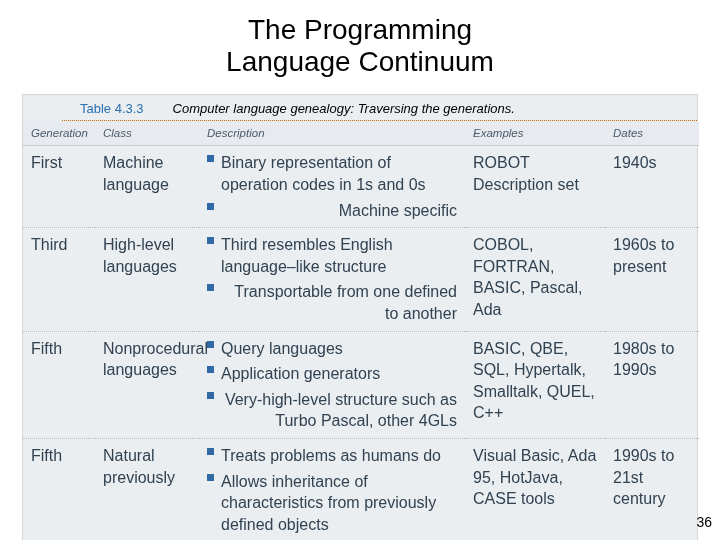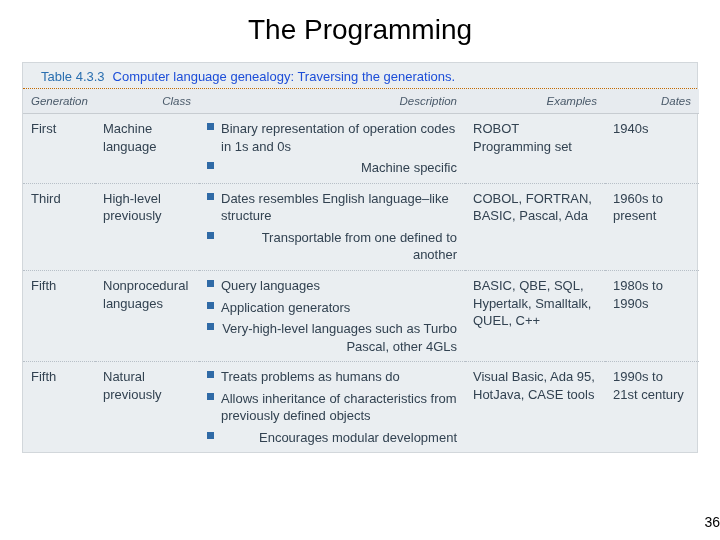--- a/index.html
+++ b/index.html
@@ -22,57 +22,59 @@
   }
   .table-image {
     margin: 8px 22px 0 22px;
     background: #eaeef1;
     border: 1px solid #d2d7db;
     font-family: "Trebuchet MS", Verdana, sans-serif;
   }
   .caption {
     display: flex;
     align-items: baseline;
-    gap: 8px;
+    gap: 29px;
     padding: 6px 10px 4px 18px;
     border-bottom: 1px dotted #c36a00;
+    margin-left: 39px;
   }
   .caption .tnum {
     color: #2a6fb0;
     font-size: 13px;
     font-weight: 400;
   }
   .caption .ttitle {
-    color: #1d4ed8;
+    color: #000000;
+    font-style: italic;
     font-size: 13px;
   }
   table {
     border-collapse: collapse;
     width: 100%;
     table-layout: fixed;
   }
   col.c-gen   { width: 72px; }
   col.c-class { width: 104px; }
   col.c-desc  { width: 266px; }
   col.c-ex    { width: 140px; }
   col.c-dates { width: 94px; }
 
   thead th {
-    text-align: right;
+    text-align: left;
     font-weight: 400;
     font-style: italic;
     color: #4a5a6a;
     font-size: 11.5px;
     padding: 6px 8px 6px 8px;
     border-bottom: 1px solid #c7ccd1;
     background: #e7ebef;
   }
   tbody td {
     vertical-align: top;
-    font-size: 13px;
+    font-size: 16px;
     color: #324251;
     padding: 6px 8px 6px 8px;
     border-bottom: 1px dotted #b7bfc7;
     line-height: 1.35;
   }
   tbody tr:last-child td { border-bottom: none; }
   ul.desc {
     list-style: none;
     margin: 0; padding: 0;
   }
@@ -84,34 +86,35 @@
   ul.desc li:last-child { margin-bottom: 0; text-align: right; }
   ul.desc li::before {
     content: "";
     position: absolute;
     left: 0; top: 3px;
     width: 7px; height: 7px;
     background: #2f6aa6;
   }
   .pagenum {
     position: absolute;
-    right: 0;
+    right: 8px;
     bottom: 10px;
     font-size: 14px;
     color: #000;
     font-family: Arial, sans-serif;
   }
 </style>
 </head>
 <body>
 
 <div class="slide">
 
   <div class="title">
     <span>The Programming</span><br>
+    <span>Language Continuum</span>
   </div>
 
   <div class="table-image">
     <div class="caption">
       <span class="tnum">Table 4.3.3</span>
       <span class="ttitle">Computer language genealogy: Traversing the generations.</span>
     </div>
     <table>
       <colgroup>
         <col class="c-gen">
@@ -133,43 +136,43 @@
 
       <tr>
             <td>First</td>
             <td>Machine language</td>
             <td>
               <ul class="desc">
                 <li>Binary representation of operation codes in 1s and 0s</li>
                 <li>Machine specific</li>
               </ul>
             </td>
-            <td>ROBOT Programming set</td>
+            <td>ROBOT Description set</td>
             <td>1940s</td>
           </tr>
           <tr>
             <td>Third</td>
-            <td>High-level previously</td>
+            <td>High-level languages</td>
             <td>
               <ul class="desc">
-                <li>Dates resembles English language–like structure</li>
+                <li>Third resembles English language–like structure</li>
                 <li>Transportable from one defined to another</li>
               </ul>
             </td>
             <td>COBOL, FORTRAN, BASIC, Pascal, Ada</td>
             <td>1960s to present</td>
           </tr>
           <tr>
             <td>Fifth</td>
             <td>Nonprocedural languages</td>
             <td>
               <ul class="desc">
                 <li>Query languages</li>
                 <li>Application generators</li>
-                <li>Very-high-level languages such as Turbo Pascal, other 4GLs</li>
+                <li>Very-high-level structure such as Turbo Pascal, other 4GLs</li>
               </ul>
             </td>
             <td>BASIC, QBE, SQL, Hypertalk, Smalltalk, QUEL, C++</td>
             <td>1980s to 1990s</td>
           </tr>
           <tr>
             <td>Fifth</td>
             <td>Natural previously</td>
             <td>
               <ul class="desc">

